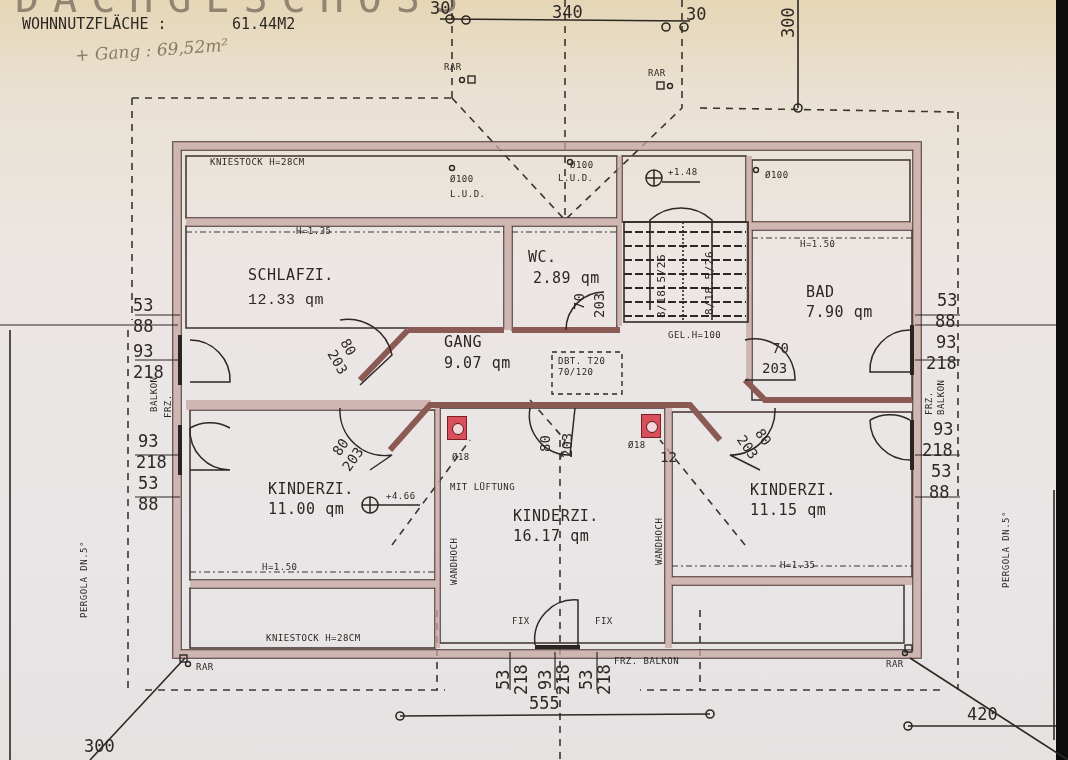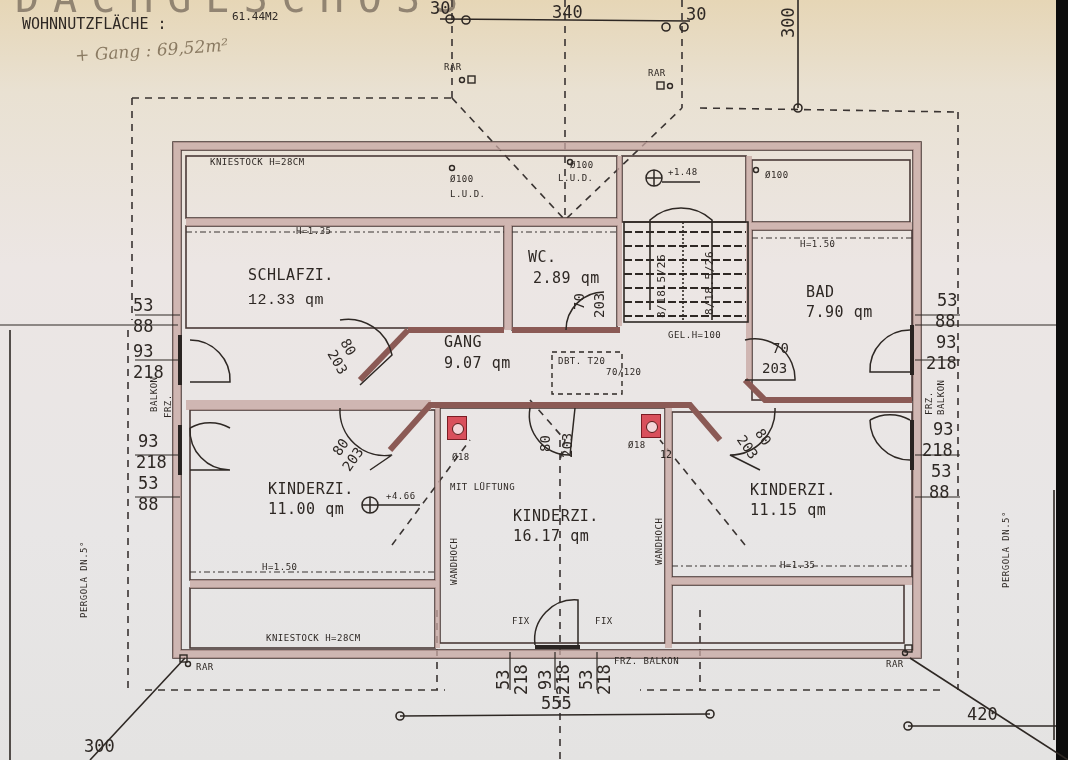--- a/index.html
+++ b/index.html
@@ -196,21 +196,21 @@
     <circle cx="452" cy="168" r="2.5"></circle>
       <circle cx="570" cy="162" r="2.5"></circle>
       <circle cx="756" cy="170" r="2.5"></circle>
   </g>
 
   <rect x="552" y="352" width="70" height="42" fill="none" stroke="#2e2824" stroke-width="1.4" stroke-dasharray="5,4"></rect>
 </svg>
 
 <div class="t" style="left:15px;top:-22px;font-size:40px;letter-spacing:14px;color:#5a4e44;opacity:.6;">DACHGESCHOSS</div>
 <div class="t" style="left:22px;top:17px;font-size:15px;">WOHNNUTZFLÄCHE :</div>
-<div class="t" style="left:232px;top:11px;font-size:11px;">61.44M2</div>
+<div class="t" style="left:232px;top:17px;font-size:15px;">61.44M2</div>
 <div class="hand" style="left:75px;top:40px;">+ Gang : 69,52m²</div>
 
 <div class="t dim" style="left:430px;top:0px;">30</div>
 <div class="t dim" style="left:552px;top:4px;">340</div>
 <div class="t dim" style="left:686px;top:6px;">30</div>
 <div class="t dim vert" style="left:780px;top:38px;">300</div>
 
 <div class="t small" style="left:444px;top:63px;">RAR</div>
 <div class="t small" style="left:648px;top:69px;">RAR</div>
 <div class="t small" style="left:196px;top:663px;">RAR</div>
@@ -244,41 +244,41 @@
 <div class="t room-name" style="left:513px;top:529px;">16.17 qm</div>
 <div class="t room-name" style="left:750px;top:483px;">KINDERZI.</div>
 <div class="t room-name" style="left:750px;top:503px;">11.15 qm</div>
 <div class="t small" style="left:386px;top:492px;">+4.66</div>
 
 <div class="t small vert" style="left:656px;top:318px;font-size:11px;">8/18.5/26</div>
 <div class="t small vert" style="left:704px;top:315px;font-size:11px;">8/18.5/26</div>
 <div class="t small" style="left:668px;top:331px;">GEL.H=100</div>
 
 <div class="t small" style="left:558px;top:357px;">DBT. T20</div>
-<div class="t small" style="left:558px;top:368px;margin-left:48px;">70/120</div>
+<div class="t small" style="left:558px;top:368px;">70/120</div>
 
 <div class="t" style="left:340px;top:340px;font-size:14px;transform:rotate(60deg);">80</div>
 <div class="t" style="left:325px;top:355px;font-size:14px;transform:rotate(60deg);">203</div>
 <div class="t vert" style="left:572px;top:310px;font-size:14px;">70</div>
 <div class="t vert" style="left:592px;top:318px;font-size:14px;">203</div>
 <div class="t" style="left:772px;top:341px;font-size:14px;">70</div>
 <div class="t" style="left:762px;top:361px;font-size:14px;">203</div>
 <div class="t" style="left:332px;top:440px;font-size:14px;transform:rotate(-55deg);">80</div>
 <div class="t" style="left:340px;top:452px;font-size:14px;transform:rotate(-55deg);">203</div>
 <div class="t vert" style="left:538px;top:452px;font-size:14px;">80</div>
 <div class="t vert" style="left:560px;top:458px;font-size:14px;">203</div>
 <div class="t" style="left:755px;top:430px;font-size:14px;transform:rotate(55deg);">80</div>
 <div class="t" style="left:735px;top:440px;font-size:14px;transform:rotate(55deg);">203</div>
 
 <div class="sock" style="left:447px;top:416px;"></div>
 <div class="sock" style="left:641px;top:414px;"></div>
 <div class="t small" style="left:452px;top:453px;">Ø18</div>
 <div class="t small" style="left:450px;top:463px;margin-top:20px;">MIT LÜFTUNG</div>
 <div class="t small" style="left:628px;top:441px;">Ø18</div>
-<div class="t" style="left:660px;top:450px;font-size:10px;">12</div>
+<div class="t" style="left:660px;top:450px;font-size:14px;">12</div>
 
 <div class="t small vert" style="left:450px;top:585px;">WANDHOCH</div>
 <div class="t small vert" style="left:655px;top:565px;">WANDHOCH</div>
 
 <div class="t small" style="left:512px;top:617px;">FIX</div>
 <div class="t small" style="left:595px;top:617px;">FIX</div>
 <div class="t small" style="left:614px;top:657px;">FRZ. BALKON</div>
 <div class="t small vert" style="left:150px;top:412px;">BALKON</div>
 <div class="t small vert" style="left:164px;top:418px;">FRZ.</div>
 <div class="t small vert" style="left:925px;top:415px;">FRZ.</div>
@@ -306,14 +306,14 @@
 <div class="t dim" style="left:929px;top:484px;">88</div>
 
 <div class="t dim vert" style="left:495px;top:690px;">53</div>
 <div class="t dim vert" style="left:513px;top:695px;">218</div>
 <div class="t dim vert" style="left:537px;top:690px;">93</div>
 <div class="t dim vert" style="left:555px;top:695px;">218</div>
 <div class="t dim vert" style="left:578px;top:690px;">53</div>
 <div class="t dim vert" style="left:596px;top:695px;">218</div>
 
 <div class="t dim" style="left:84px;top:738px;">300</div>
-<div class="t dim" style="left:541px;top:695px;">555</div>
+<div class="t dim" style="left:529px;top:695px;">555</div>
 <div class="t dim" style="left:967px;top:706px;">420</div>
 
 </body></html>

